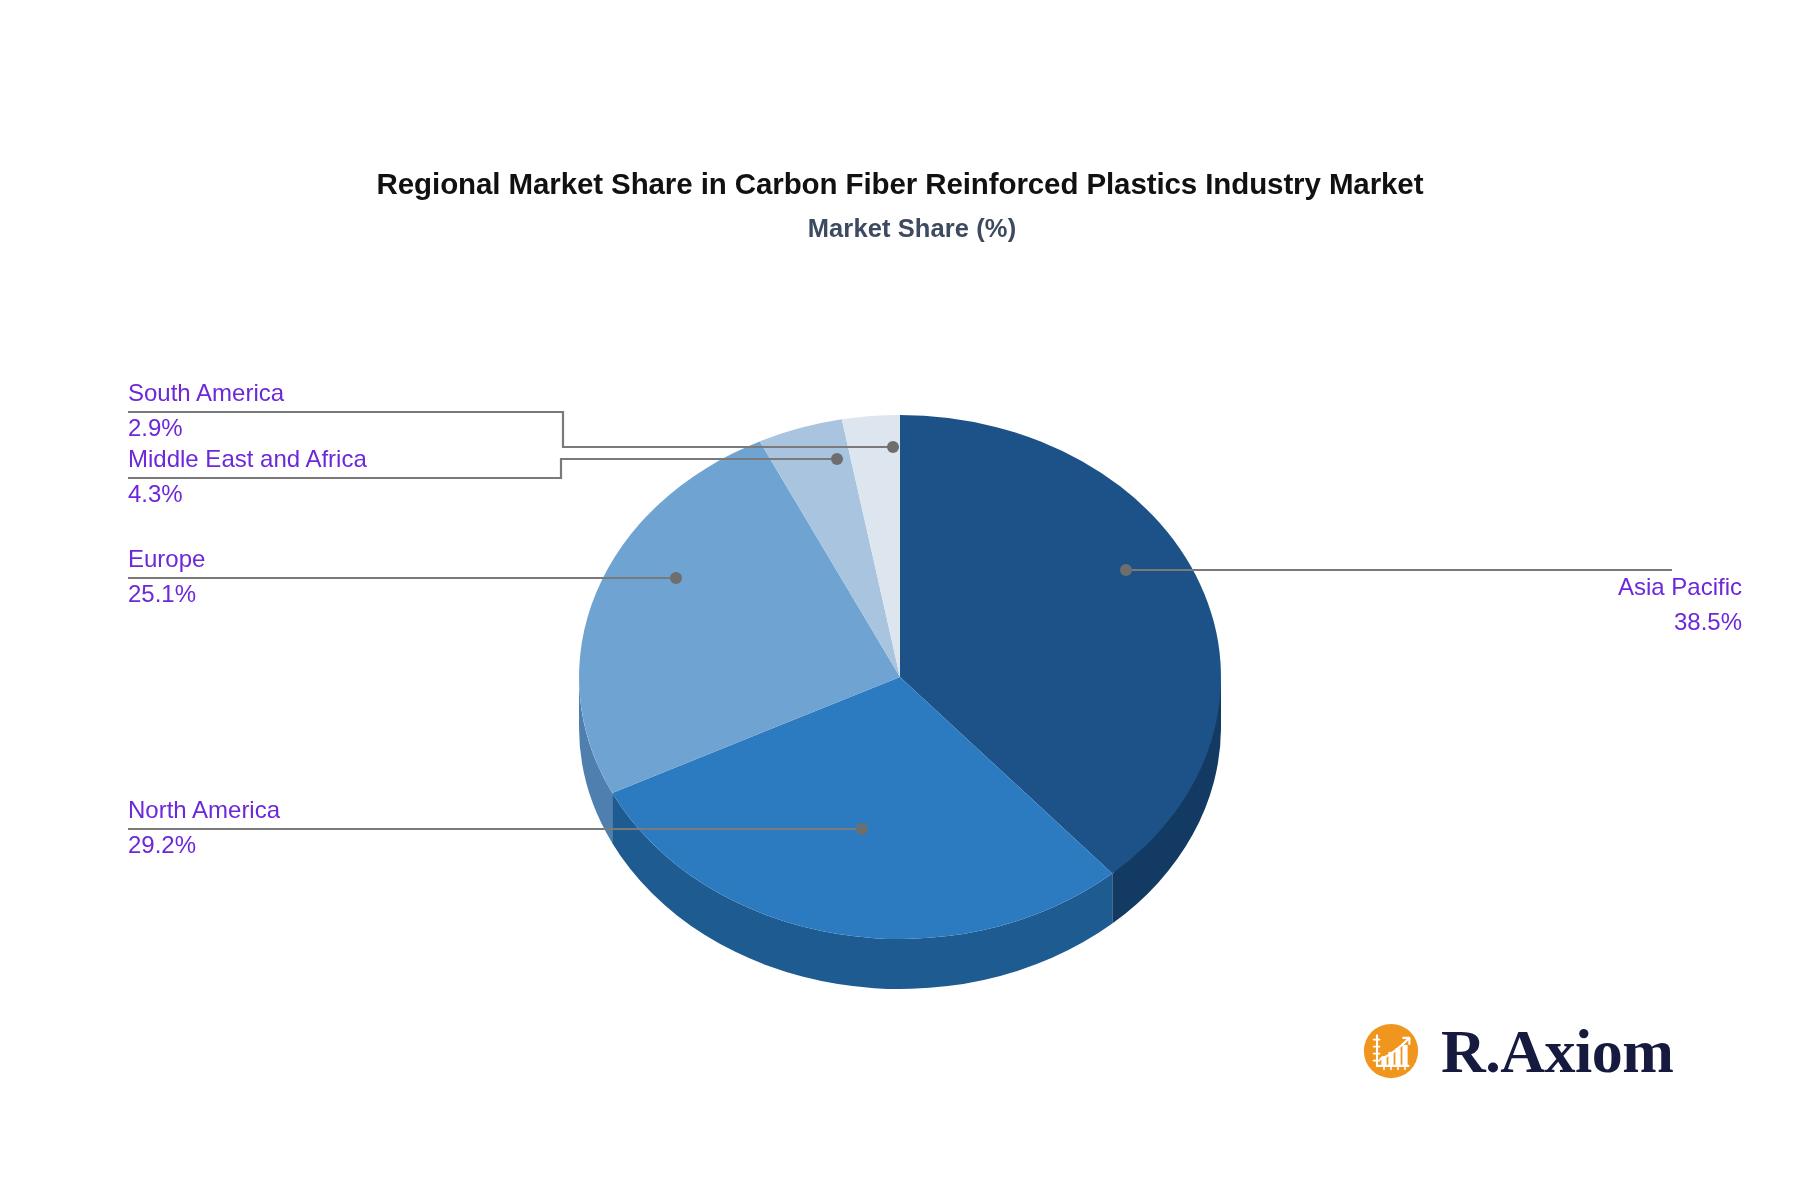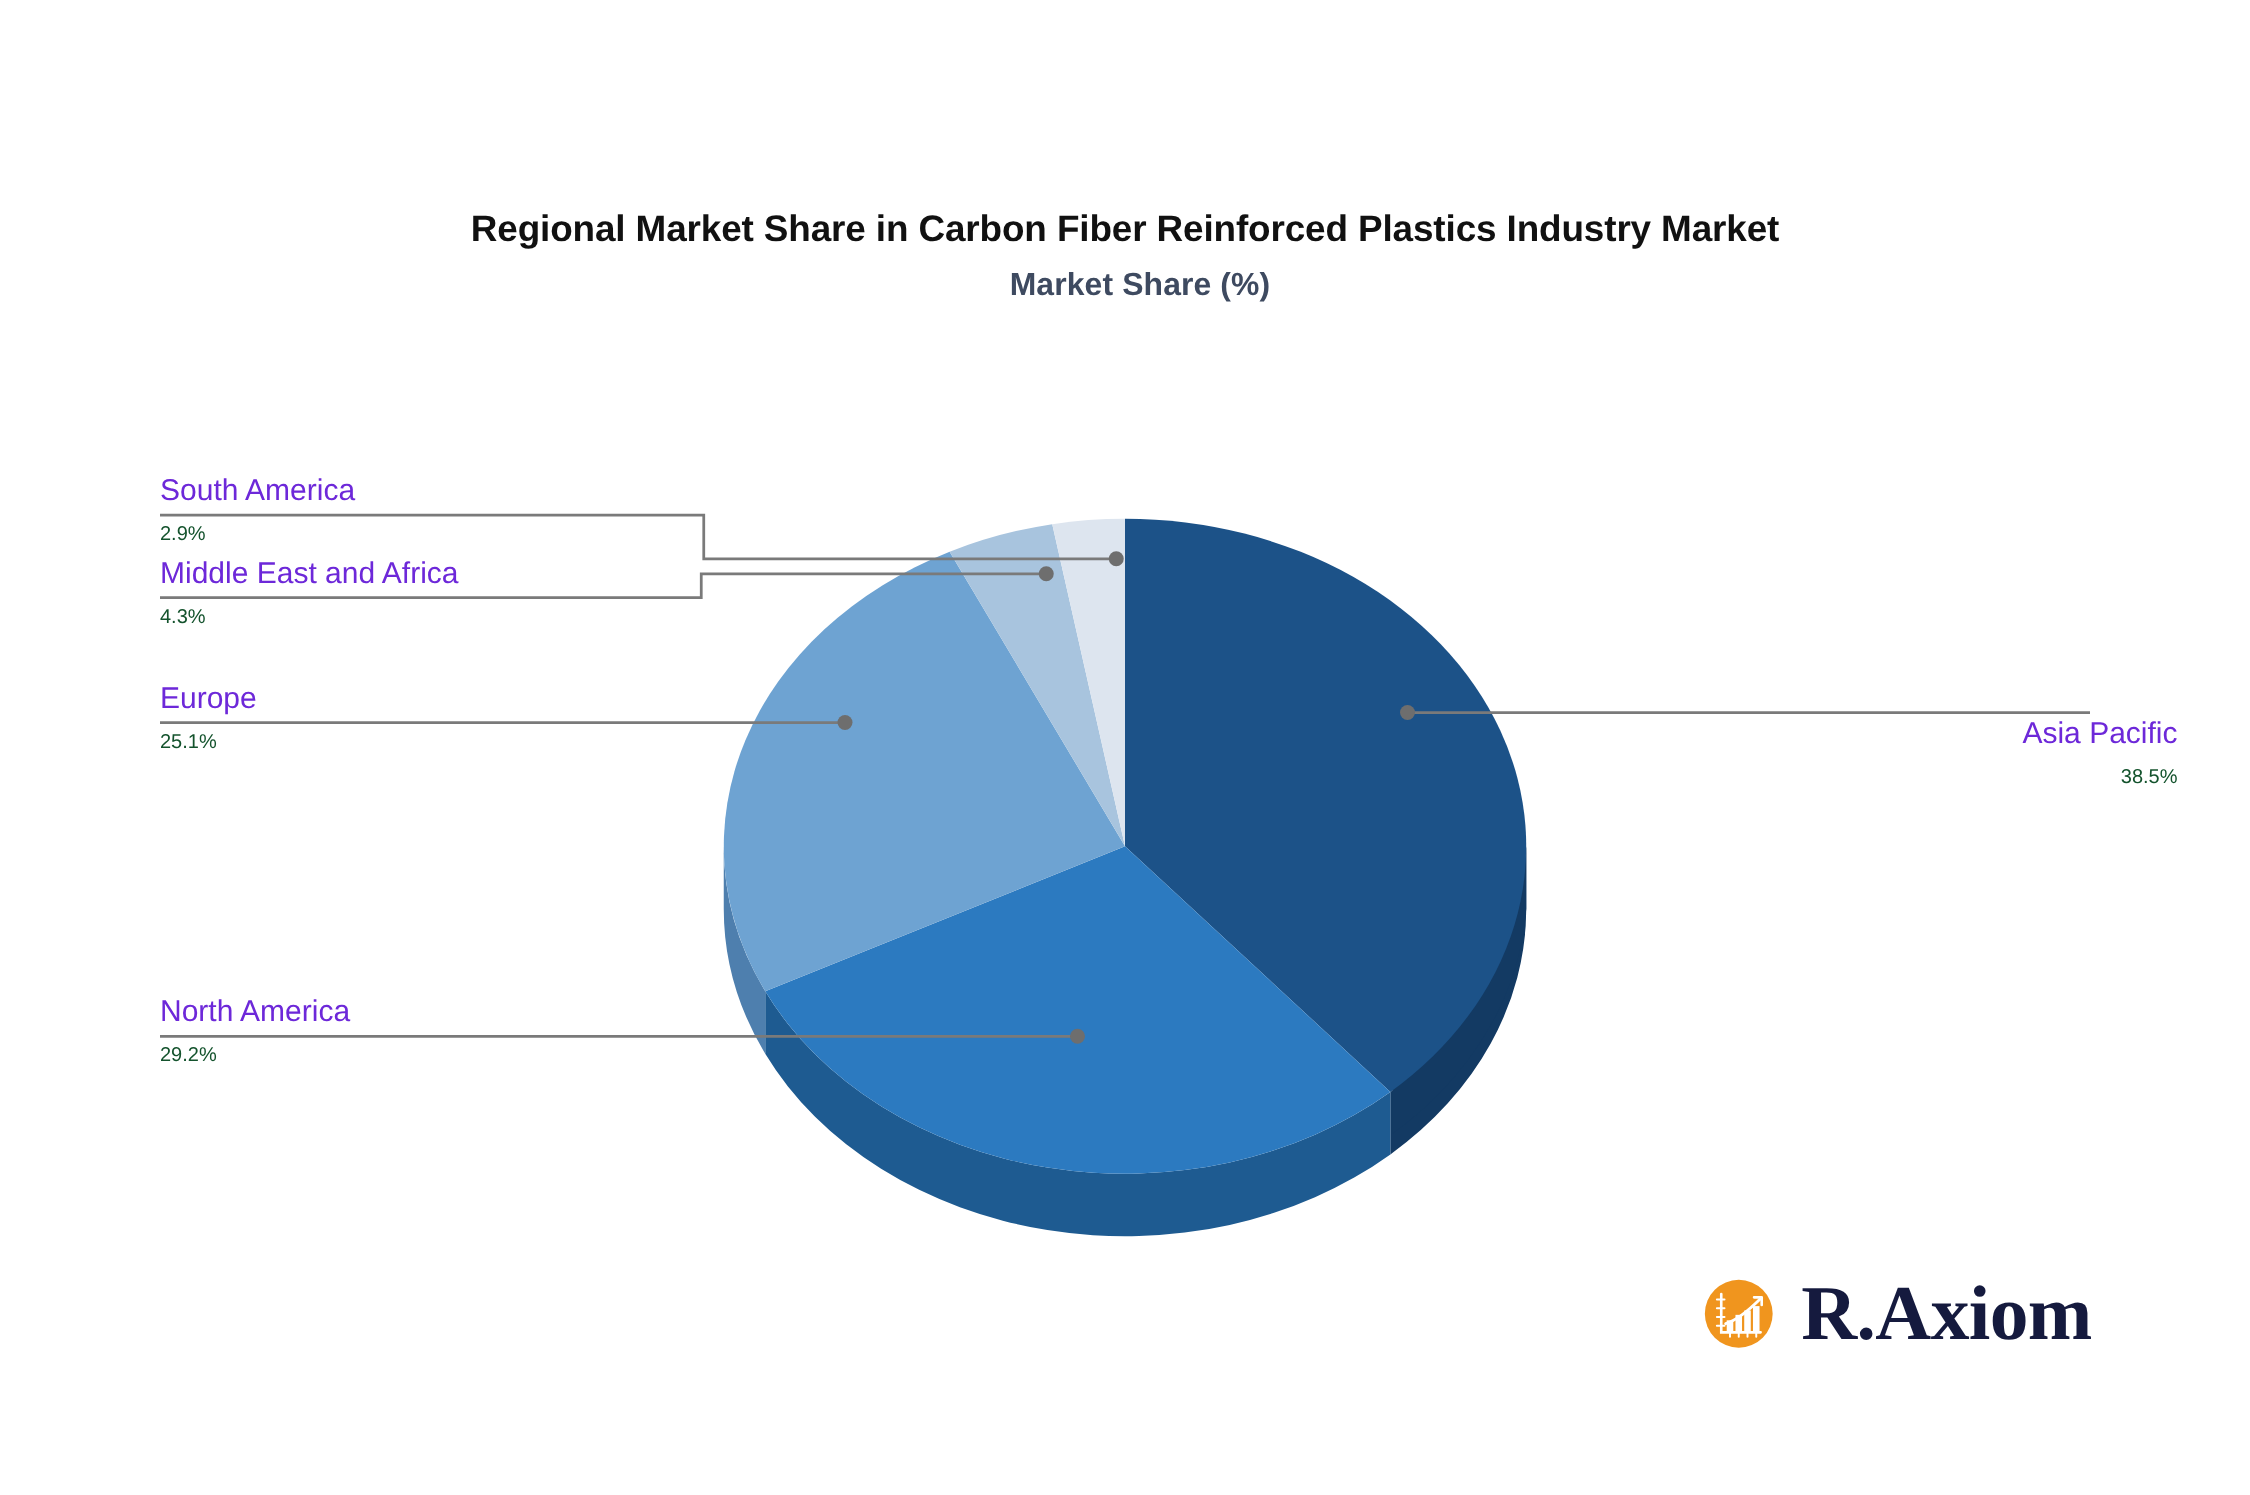--- a/index.html
+++ b/index.html
@@ -66,22 +66,22 @@
     white-space: nowrap;
   }
   .dlabel .lbl-name {
     display: block;
     font-size: 24px;
     color: #6d28d9;
     line-height: 30px;
   }
   .dlabel .lbl-val {
     display: block;
-    font-size: 16px;
-    color: #14532d;
+    font-size: 24px;
+    color: #6d28d9;
     line-height: 32px;
     padding-top: 4px;
   }
   .dlabel.right-align { text-align: right; margin-top: 36px; }
 
   
   #logo {
     position: absolute;
     left: 1363px;
     top: 1020px;

